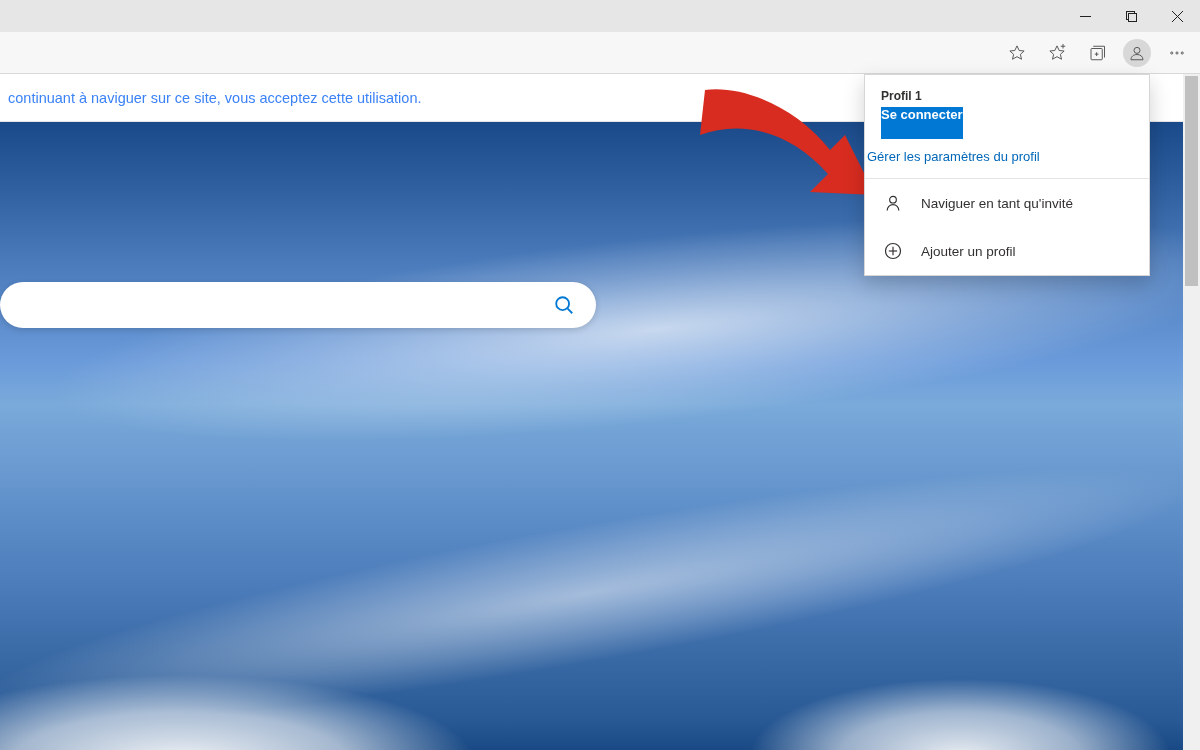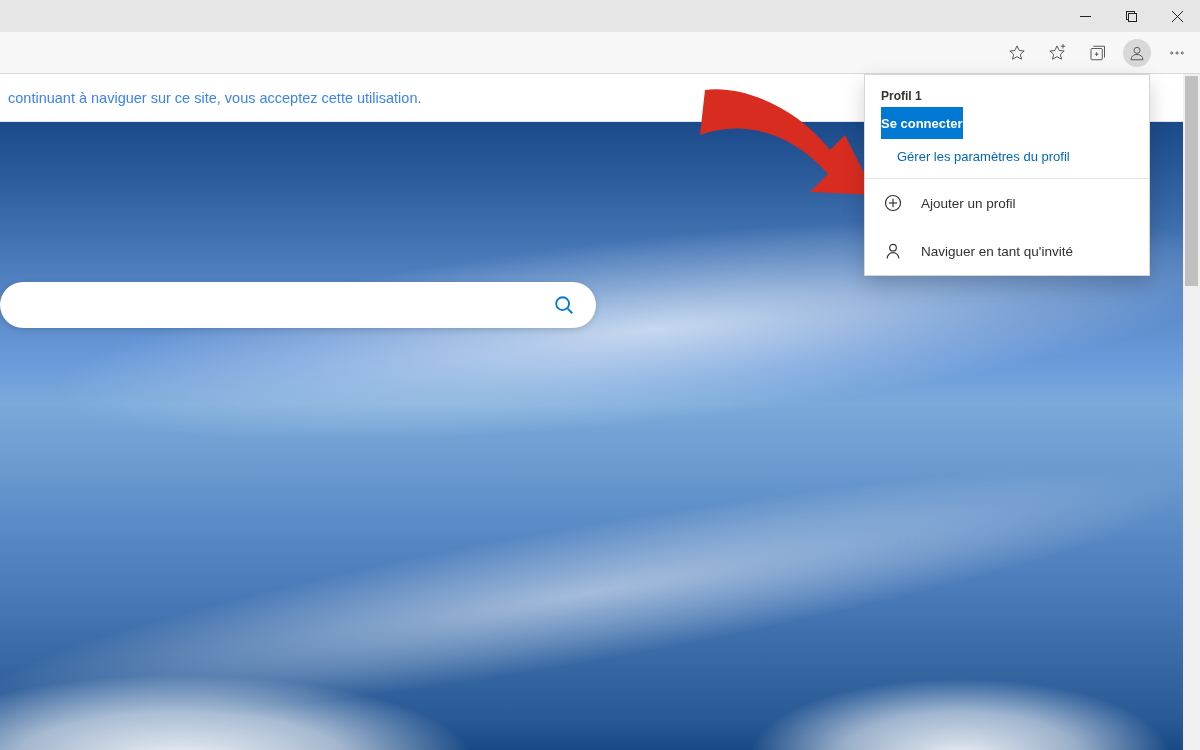--- a/index.html
+++ b/index.html
@@ -145,26 +145,26 @@
 }
 .fly-avatar svg { width:28px; height:28px; fill:#a0a0a0; }
 .fly-desc { font-size: 12.5px; line-height: 1.4; color: #323130; }
 .fly-btn {
   margin: 0 16px 10px 16px;
   height: 32px;
   background: #0078d4;
   color: #fff;
   font-size: 13px;
   font-weight: 600;
-  display: flex; align-items: center; justify-content: center;
+  display: flex; justify-content: center;
   border: none;
   cursor: pointer;
 }
 .fly-link {
-  padding: 0 16px 14px 32px;
+  padding: 0 16px 14px 2px;
   color: #0067b8;
   font-size: 13px;
   cursor: pointer;
 }
 .fly-sep { height:1px; background:#e5e5e5; }
 .fly-item {
   display: flex; align-items: center; gap: 18px;
   padding: 14px 18px;
   cursor: pointer;
   font-size: 13.5px;
@@ -290,32 +290,32 @@
     <div class="fly-head">Profil 1</div>
     <button class="fly-btn">
       <span>Se connecter</span>
     </button>
     <div class="fly-link">
       <span>Gérer les paramètres du profil</span>
     </div>
     <div class="fly-sep"></div>
     <div class="fly-item">
       <svg viewBox="0 0 24 24">
+          <circle cx="12" cy="8" r="4"></circle>
+          <path d="M5 21c0-4 3-7 7-7s7 3 7 7"></path>
+        </svg>
+      <span>Naviguer en tant qu'invité</span>
+    </div>
+    <div class="fly-item">
+      <svg viewBox="0 0 24 24">
           <circle cx="12" cy="12" r="9"></circle>
           <line x1="12" y1="7" x2="12" y2="17"></line>
           <line x1="7" y1="12" x2="17" y2="12"></line>
         </svg>
       <span>Ajouter un profil</span>
-    </div>
-    <div class="fly-item">
-      <svg viewBox="0 0 24 24">
-          <circle cx="12" cy="8" r="4"></circle>
-          <path d="M5 21c0-4 3-7 7-7s7 3 7 7"></path>
-        </svg>
-      <span>Naviguer en tant qu'invité</span>
     </div>
   </div>
 
   <svg class="arrow-annot" viewBox="0 0 210 160">
     <path d="M 25 10
              C 60 5, 115 25, 150 70
              L 165 55
              L 195 115
              L 130 112
              L 148 94

